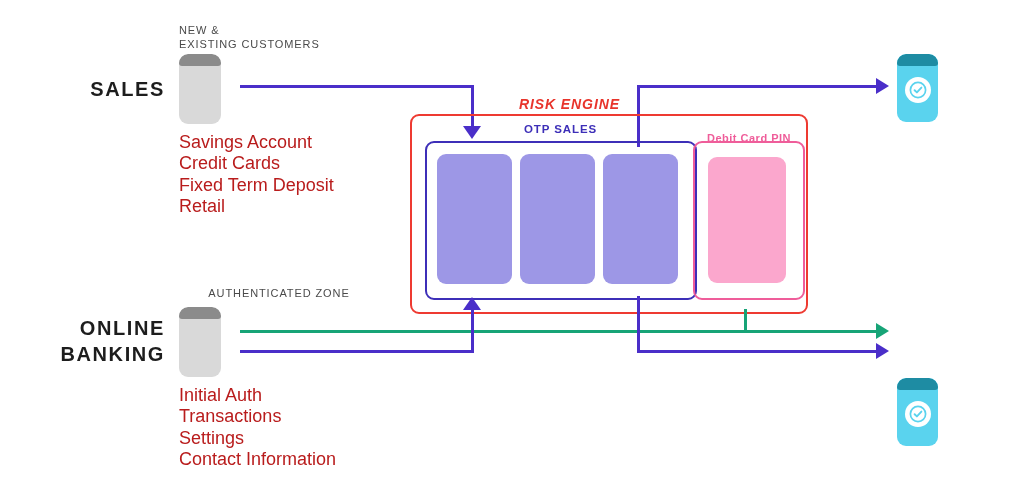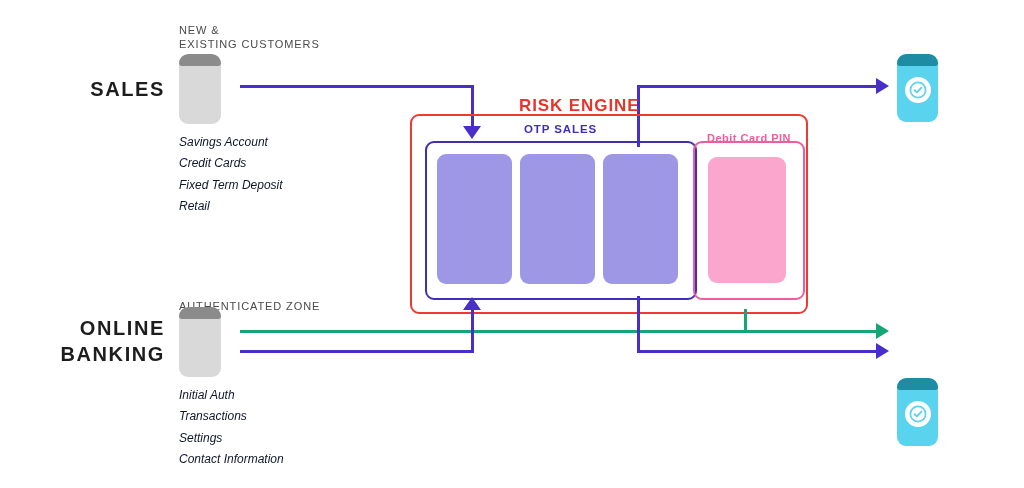--- a/index.html
+++ b/index.html
@@ -27,25 +27,24 @@
     font-size:11px;
     letter-spacing:0.9px;
     color:#4a4a4a;
     line-height:13.5px;
     white-space:pre-line;
   }
 
   
   .feature-list{list-style:none;margin:0;padding:0;}
   .feature-list li{
-    font-size:12px;
-    color:#0f172a;
+    font-size:18px;
+    color:#b91c1c;
     line-height:21.3px;
     white-space:nowrap;
-    font-style:italic;
   }
 
   
   .phone-grey{
     width:42px;height:70px;
     border-radius:9px;
     background:#d9d9d9;
     overflow:hidden;
   }
   .phone-grey .bar{
@@ -77,23 +76,24 @@
     margin-top:4px;
   }
 
   
   .risk-box{
     border:2.2px solid #ee3a31;
     border-radius:9px;
     background:transparent;
   }
   .risk-title{
-    font-size:17px;font-weight:700;letter-spacing:0.9px;
+    font-size:14px;font-weight:700;letter-spacing:0.9px;
     color:#e8342b;
     white-space:nowrap;
+    font-style:italic;
   }
 
   
   .otp-box{
     border:2.4px solid #3d2fb8;
     border-radius:9px;
     background:transparent;
   }
   .otp-title{
     font-size:11.5px;font-weight:700;letter-spacing:0.9px;
@@ -202,21 +202,21 @@
 
   <div class="abs pin-title" style="left:707px;top:132px;">Debit Card PIN</div>
 
   <div class="abs pin-box" style="left:693px;top:141px;width:108px;height:155px;"></div>
 
   <div class="abs pin-slot" style="left:708px;top:157px;width:78px;height:126px;"></div>
 
   <div class="abs channel-label" style="left:20px;top:315px;width:145px;text-align:right;">ONLINE
 BANKING</div>
 
-  <div class="abs zone-caption" style="left:179px;top:300px;width:200px;">AUTHENTICATED ZONE</div>
+  <div class="abs zone-caption" style="left:179px;top:287px;width:200px;text-align:center;">AUTHENTICATED ZONE</div>
 
   <div class="abs phone-grey" style="left:179px;top:307px;">
     <div class="bar"></div>
   </div>
 
   <ul class="abs feature-list" style="left:179px;top:385px;">
     <li>Initial Auth</li>
     <li>Transactions</li>
     <li>Settings</li>
     <li>Contact Information</li>

